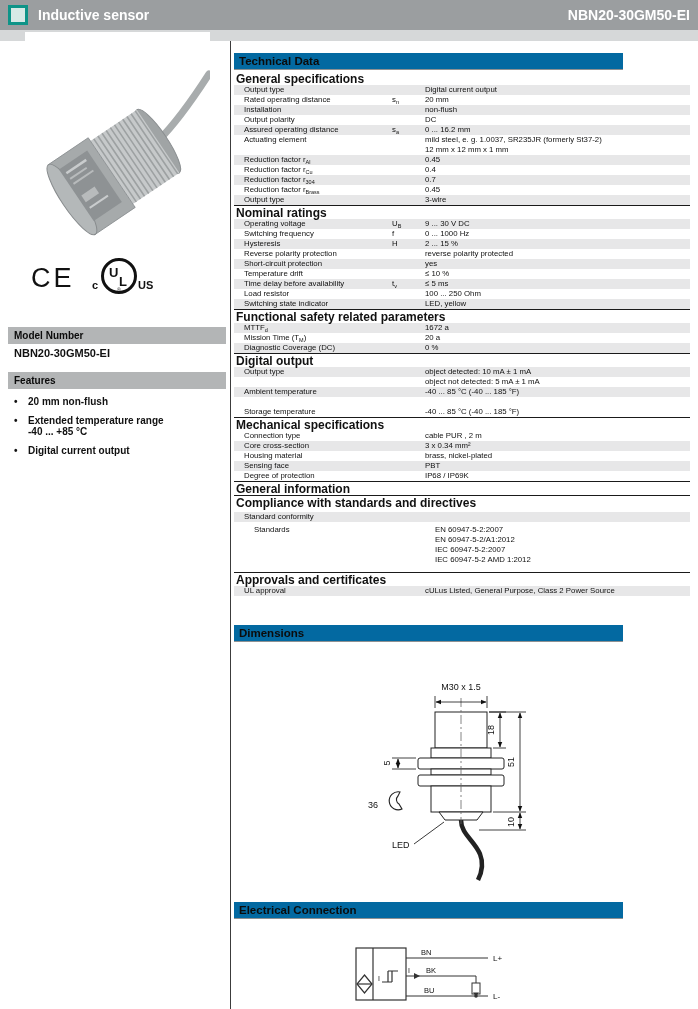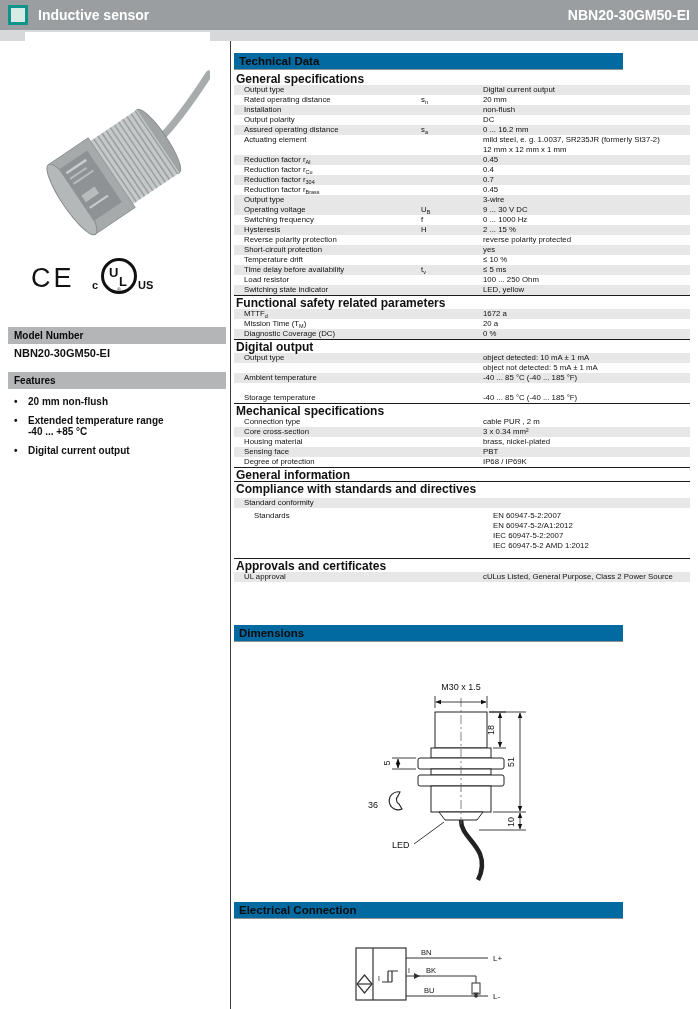--- a/index.html
+++ b/index.html
@@ -28,21 +28,21 @@
   .panel-bar{position:absolute;left:234px;width:389px;height:17px;background:#0369a1;
              border-bottom:1px solid #8f9192;font-size:11.5px;font-weight:bold;line-height:17px;
              padding-left:5px;box-sizing:border-box;color:#0b0b0b;}
   #bar-tech{top:53px;}
   #bar-dims{top:625px;}
   #bar-elec{top:902px;}
   .tech-table{position:absolute;left:234px;top:72px;width:456px;}
   .t-section-title{font-weight:bold;font-size:12px;line-height:10px;padding:2px 0 1px 2px;border-top:1px solid #1a1a1a;}
   .section:first-child .t-section-title{border-top:none;}
   .gap-before{margin-top:7px;}
-  .t-row{display:flex;min-height:10px;line-height:10px;font-size:7.8px;gap:29px;}
+  .t-row{display:flex;min-height:10px;line-height:10px;font-size:7.8px;}
   .t-label{flex:0 0 148px;padding-left:10px;}
   .t-sym{flex:0 0 33px;}
   .t-val{flex:1;}
   .shaded{background:#e7e7e8;}
   .shade-first{background:linear-gradient(#e7e7e8,#e7e7e8) 0 0/100% 10px no-repeat;}
   .tall{padding-bottom:10px;}
   .indent2 .t-label{padding-left:20px;}
   .sub-row{margin:3px 0;}
   sub{font-size:5.5px;line-height:0;vertical-align:-1.5px;}
   
@@ -198,20 +198,21 @@
         </div>
         <div class="t-row shaded">
           <span class="t-label">Output type</span>
           <span class="t-sym"></span>
           <span class="t-val">
             <div>3-wire</div>
           </span>
         </div>
       </div>
       <div class="section">
+        <div class="t-section-title">Nominal ratings</div>
         <div class="t-row shaded">
           <span class="t-label">Operating voltage</span>
           <span class="t-sym">U<sub>B</sub></span>
           <span class="t-val">
             <div>9 ... 30 V DC</div>
           </span>
         </div>
         <div class="t-row">
           <span class="t-label">Switching frequency</span>
           <span class="t-sym">f</span>

